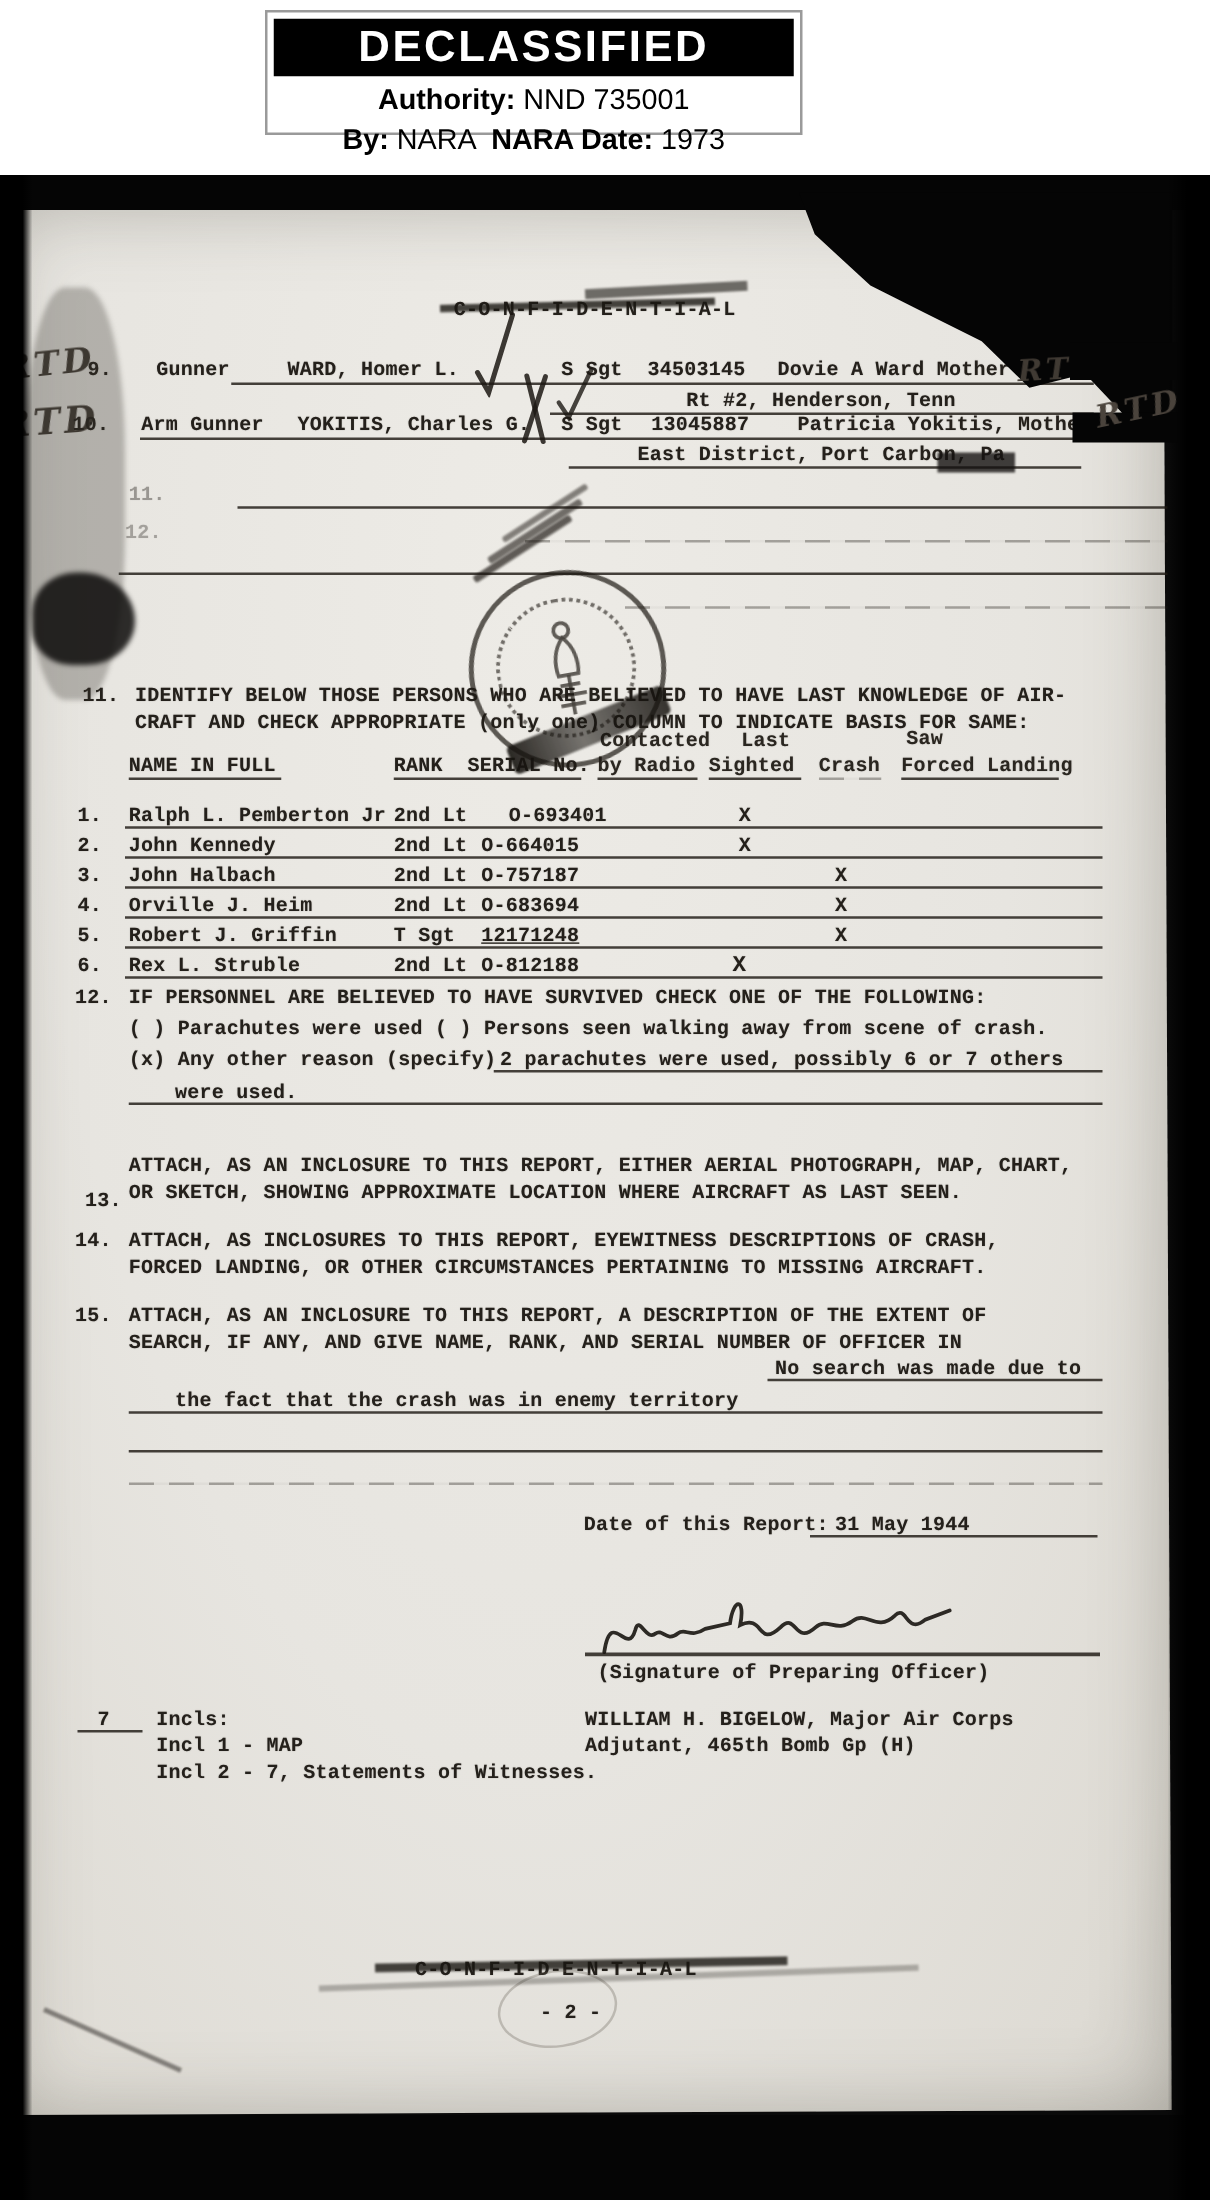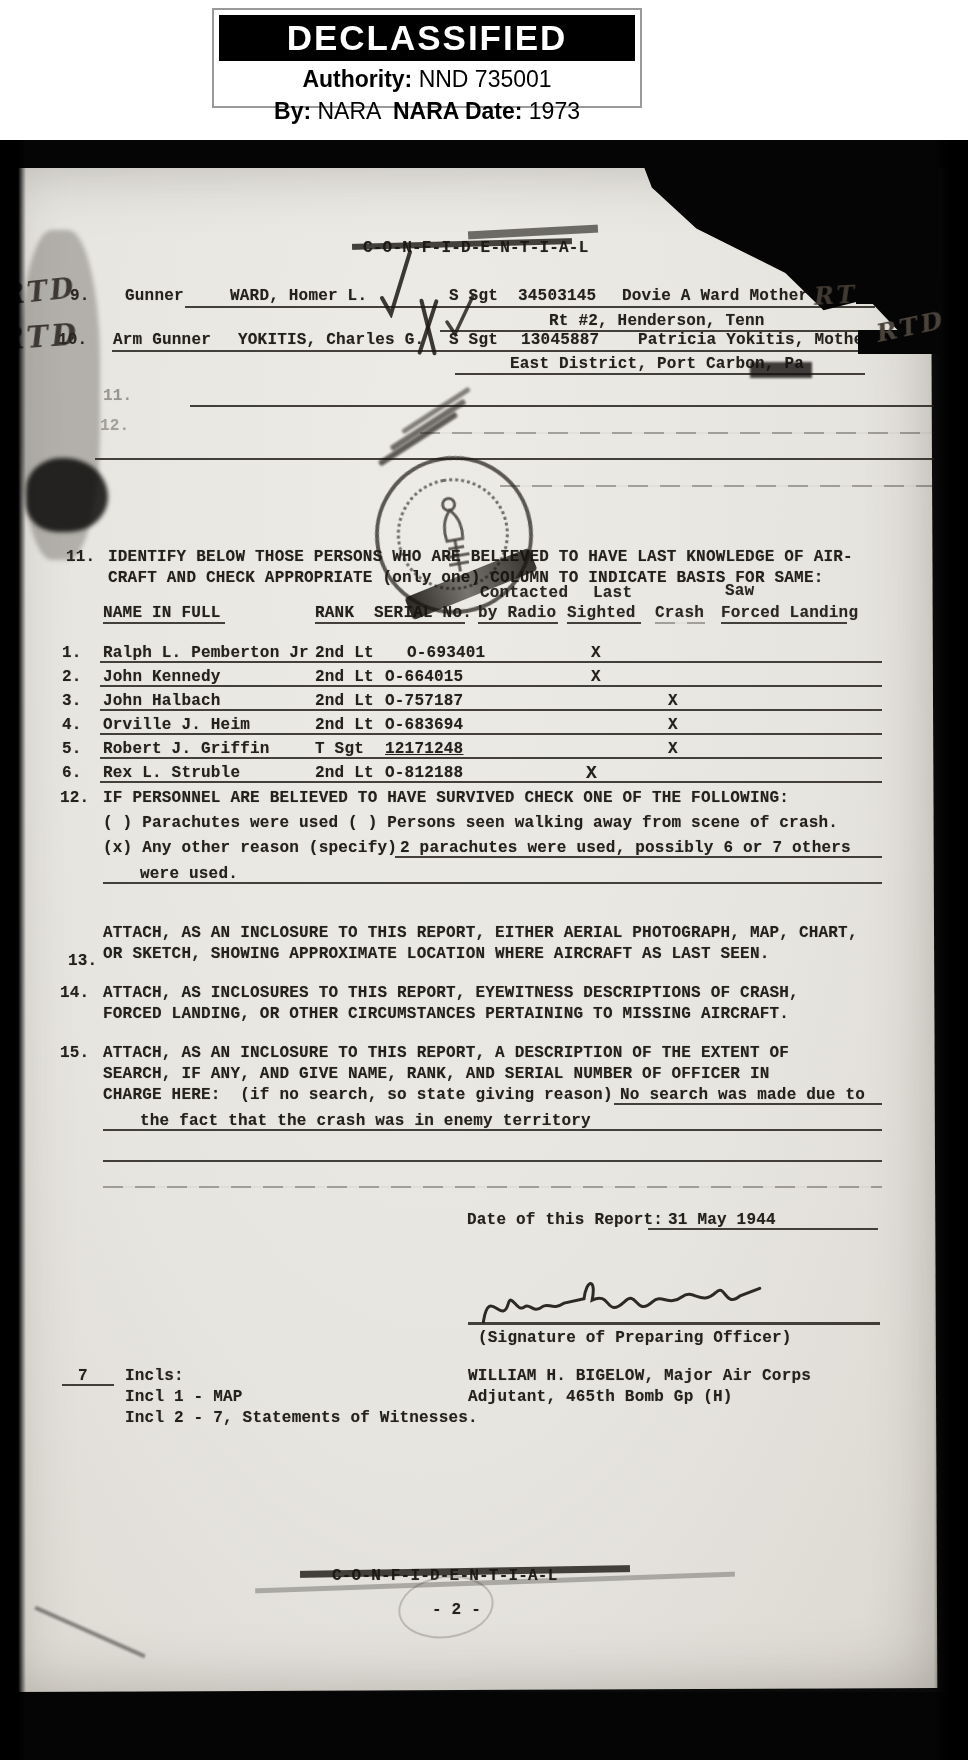--- a/index.html
+++ b/index.html
@@ -221,21 +221,20 @@
   <div class="t" style="left:103px;top:785px;">ATTACH, AS AN INCLOSURE TO THIS REPORT, EITHER AERIAL PHOTOGRAPH, MAP, CHART,</div>
   <div class="t" style="left:103px;top:806px;">OR SKETCH, SHOWING APPROXIMATE LOCATION WHERE AIRCRAFT AS LAST SEEN.</div>
 
   <div class="t" style="left:60px;top:845px;">14.</div>
   <div class="t" style="left:103px;top:845px;">ATTACH, AS INCLOSURES TO THIS REPORT, EYEWITNESS DESCRIPTIONS OF CRASH,</div>
   <div class="t" style="left:103px;top:866px;">FORCED LANDING, OR OTHER CIRCUMSTANCES PERTAINING TO MISSING AIRCRAFT.</div>
 
   <div class="t" style="left:60px;top:905px;">15.</div>
   <div class="t" style="left:103px;top:905px;">ATTACH, AS AN INCLOSURE TO THIS REPORT, A DESCRIPTION OF THE EXTENT OF</div>
   <div class="t" style="left:103px;top:926px;">SEARCH, IF ANY, AND GIVE NAME, RANK, AND SERIAL NUMBER OF OFFICER IN</div>
-  <div class="t" style="left:103px;top:947px;">CHARGE HERE:  (if no search, so state giving reason)</div>
   <div class="t" style="left:620px;top:947px;">No search was made due to</div>
   <div class="ul" style="left:614px;top:963px;width:268px;"></div>
   <div class="t" style="left:140px;top:973px;">the fact that the crash was in enemy territory</div>
   <div class="ul" style="left:103px;top:989px;width:779px;"></div>
   <div class="ul" style="left:103px;top:1020px;width:779px;"></div>
   <div class="ul faint" style="left:103px;top:1046px;width:779px;"></div>
 
   <div class="t" style="left:467px;top:1042px;"></div>
   <div class="t" style="left:467px;top:1072px;">Date of this Report:</div>
   <div class="t" style="left:668px;top:1072px;">31 May 1944</div>

